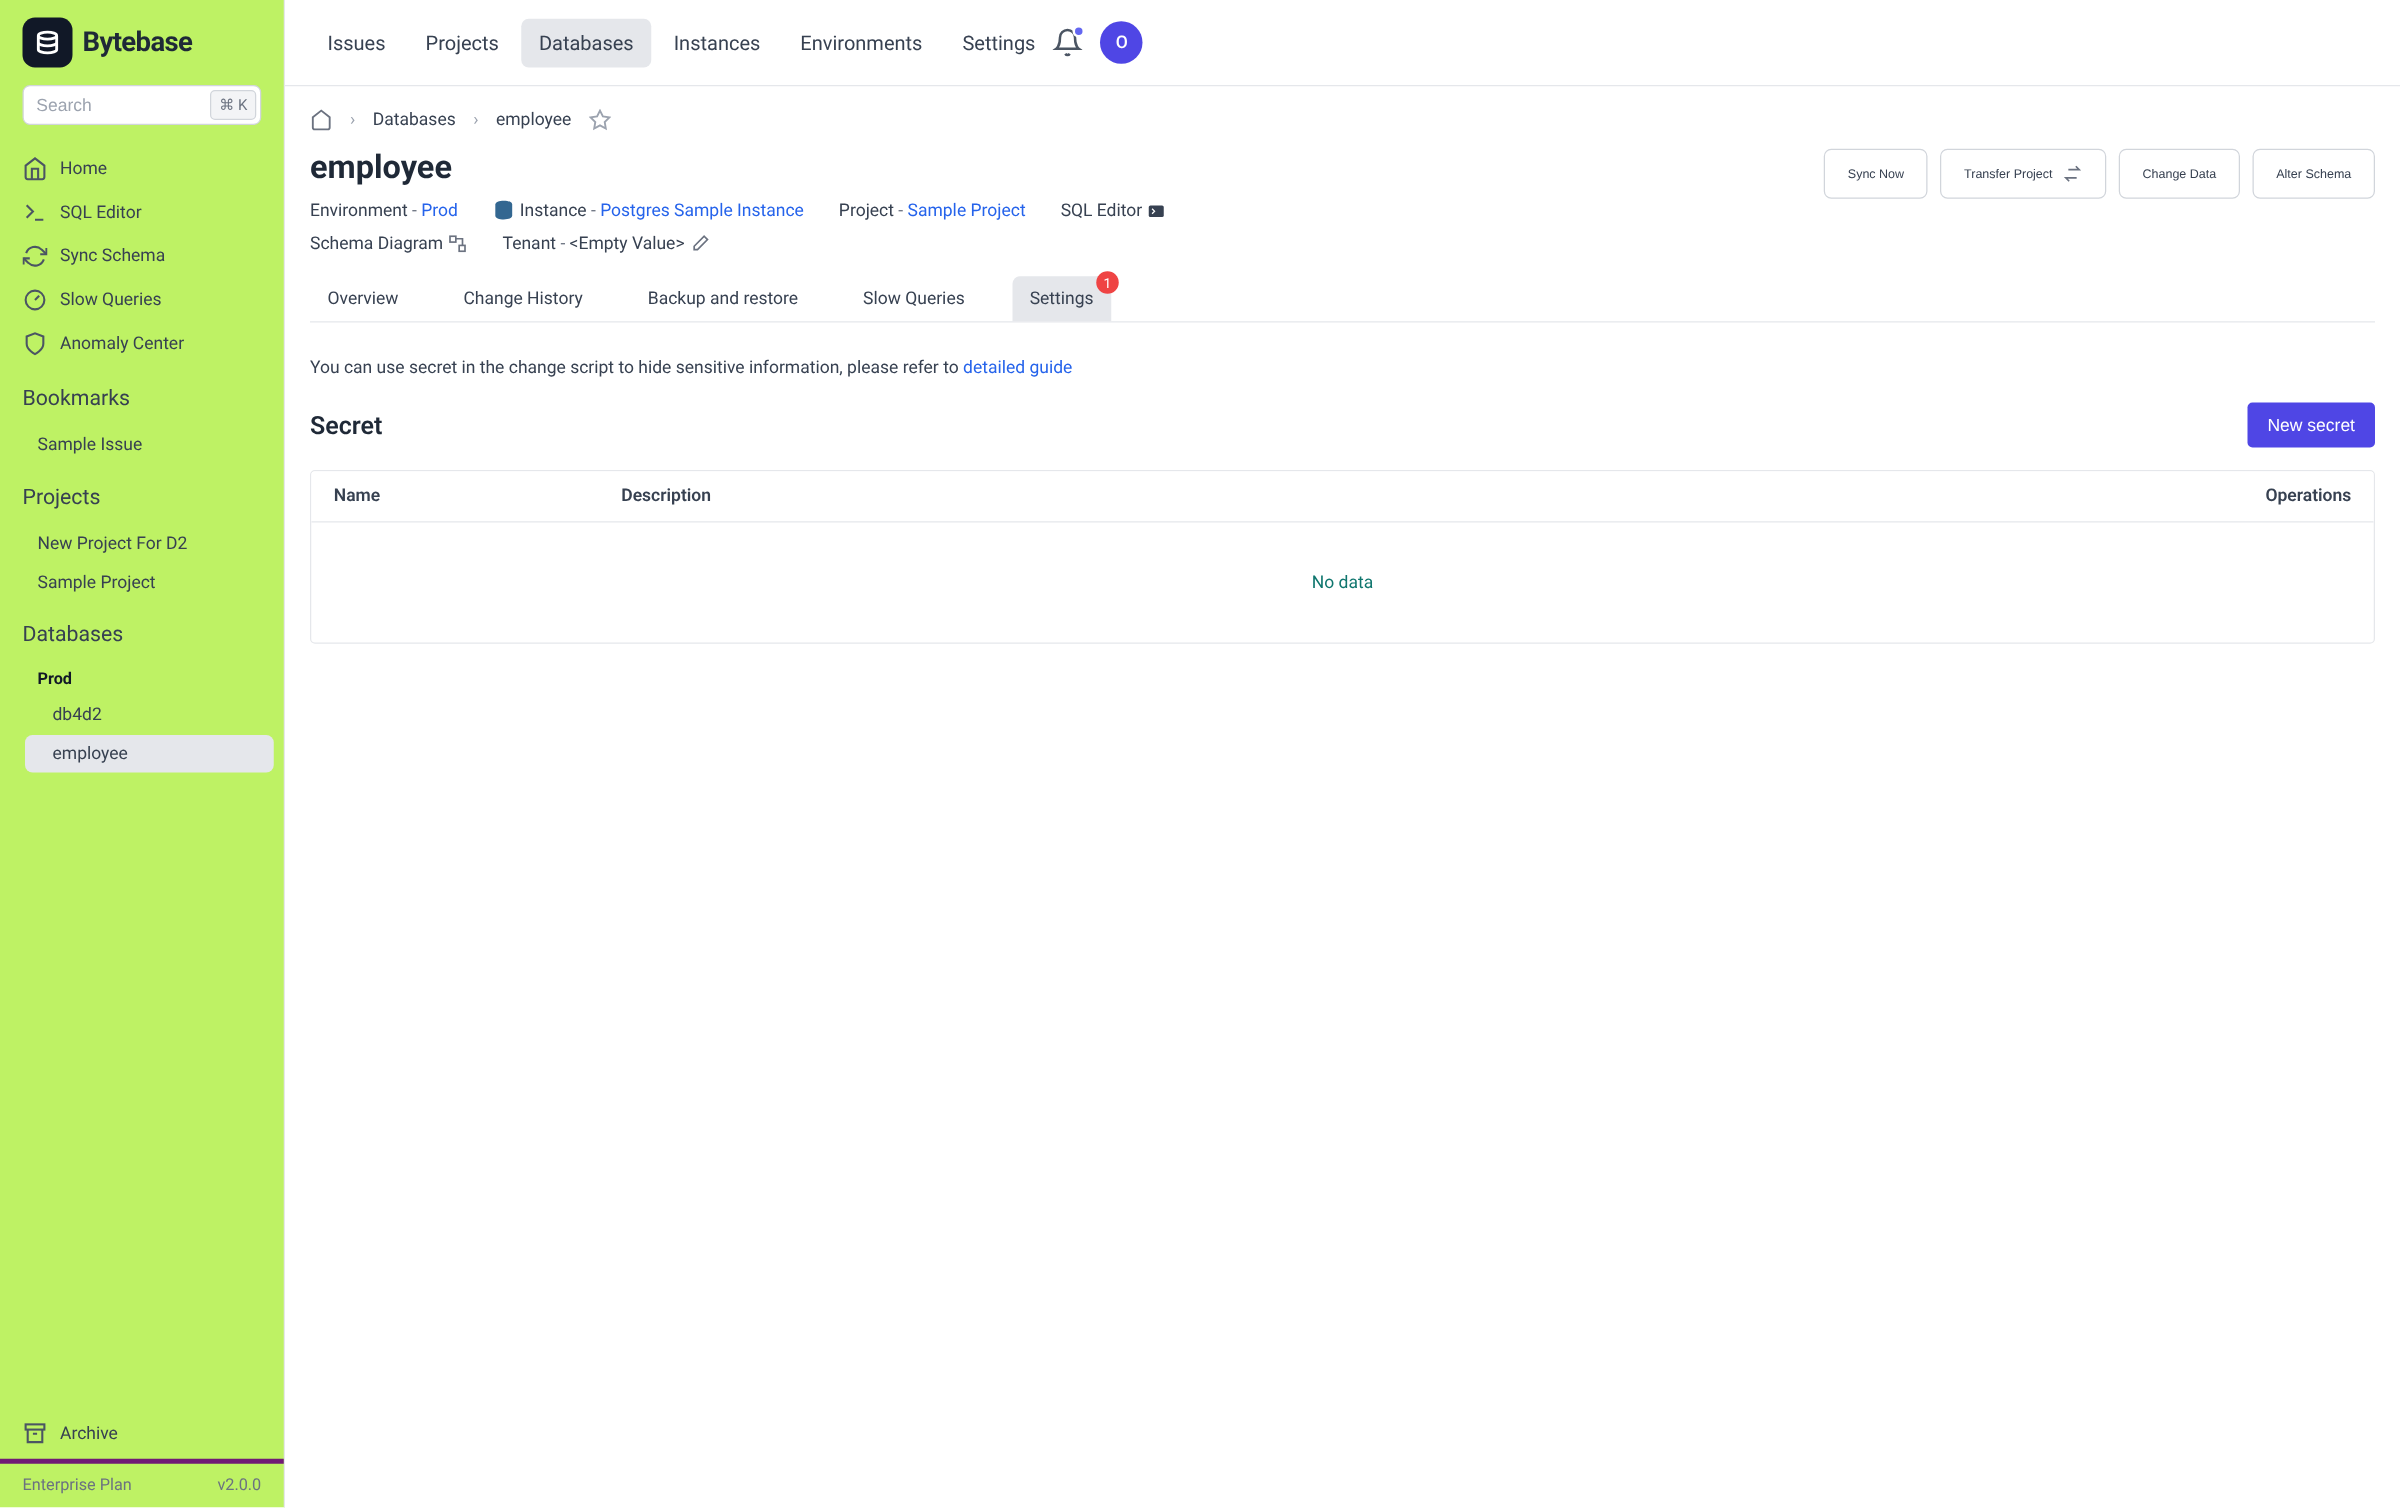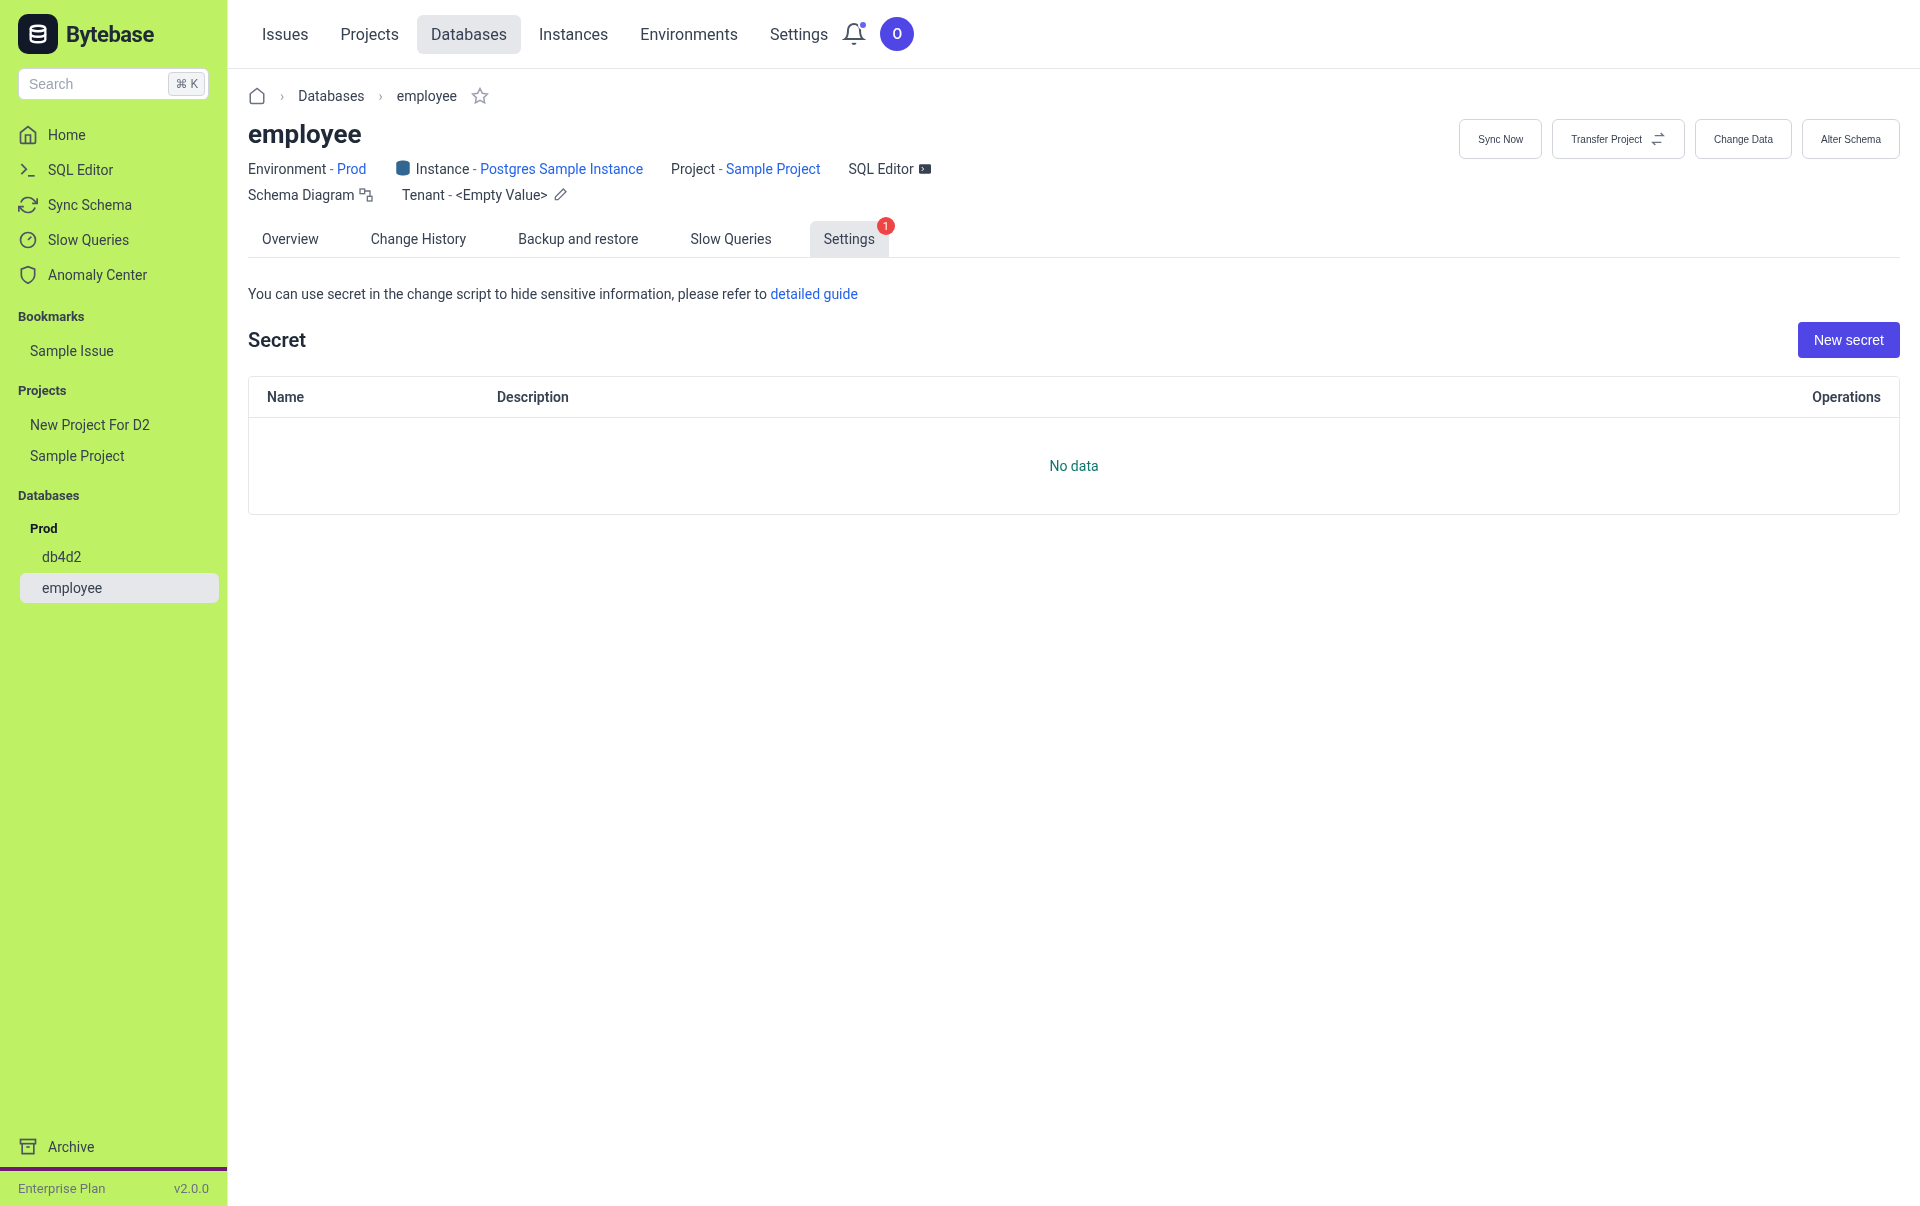--- a/index.html
+++ b/index.html
@@ -11,21 +11,21 @@
 .logo-mark{width:40px;height:40px;border-radius:10px;background:#111827;display:flex;align-items:center;justify-content:center;color:#fff;font-weight:700;font-size:20px}
 .logo-text{font-size:22px;font-weight:700;letter-spacing:-.5px}
 .search{position:relative}
 .search input{width:100%;height:32px;padding:4px 46px 4px 10px;border:1px solid #d1d5db;border-radius:6px;font-size:14px;background:#fff}
 .search input::placeholder{color:#9ca3af}
 .kbd{position:absolute;right:4px;top:4px;height:24px;padding:0 6px;border:1.5px solid #d1d5db;border-radius:4px;background:#f3f4f6;font-size:12px;display:flex;align-items:center;gap:2px;color:#6b7280}
 .nav{padding:8px}
 .nav-item{display:flex;align-items:center;gap:10px;padding:7px 10px;border-radius:6px;cursor:pointer;color:#374151;margin-bottom:1px}
 .nav-item.sel{background:#e5e7eb}
 .nav-icon{width:20px;height:20px;flex-shrink:0;color:#4b5563}
-.group-head{font-size:13px;color:#374151;padding:8px 18px 4px;font-weight:700}
+.group-head{font-size:17px;color:#374151;padding:8px 18px 4px;font-weight:400}
 .sub{padding-left:20px}
 .sub .nav-item{font-size:14px}
 .env-label{font-weight:700;font-size:13px;color:#111827;padding:6px 10px}
 .sidebar-bottom{margin-top:auto}
 .archive{display:flex;align-items:center;gap:10px;padding:10px 18px;border-top:0;color:#374151;cursor:pointer}
 .plan-row{display:flex;justify-content:space-between;align-items:center;padding:10px 18px;border-top:4px solid #701a75;color:#6b7280;font-size:13px}
 .main{flex:1;display:flex;flex-direction:column;overflow:hidden}
 .topbar{display:flex;align-items:center;padding:0 20px;height:69px;border-bottom:1px solid #e5e7eb}
 .tabs{display:flex;gap:4px}
 .tab{padding:10px 14px;border-radius:6px;color:#374151;cursor:pointer;font-size:16px}

